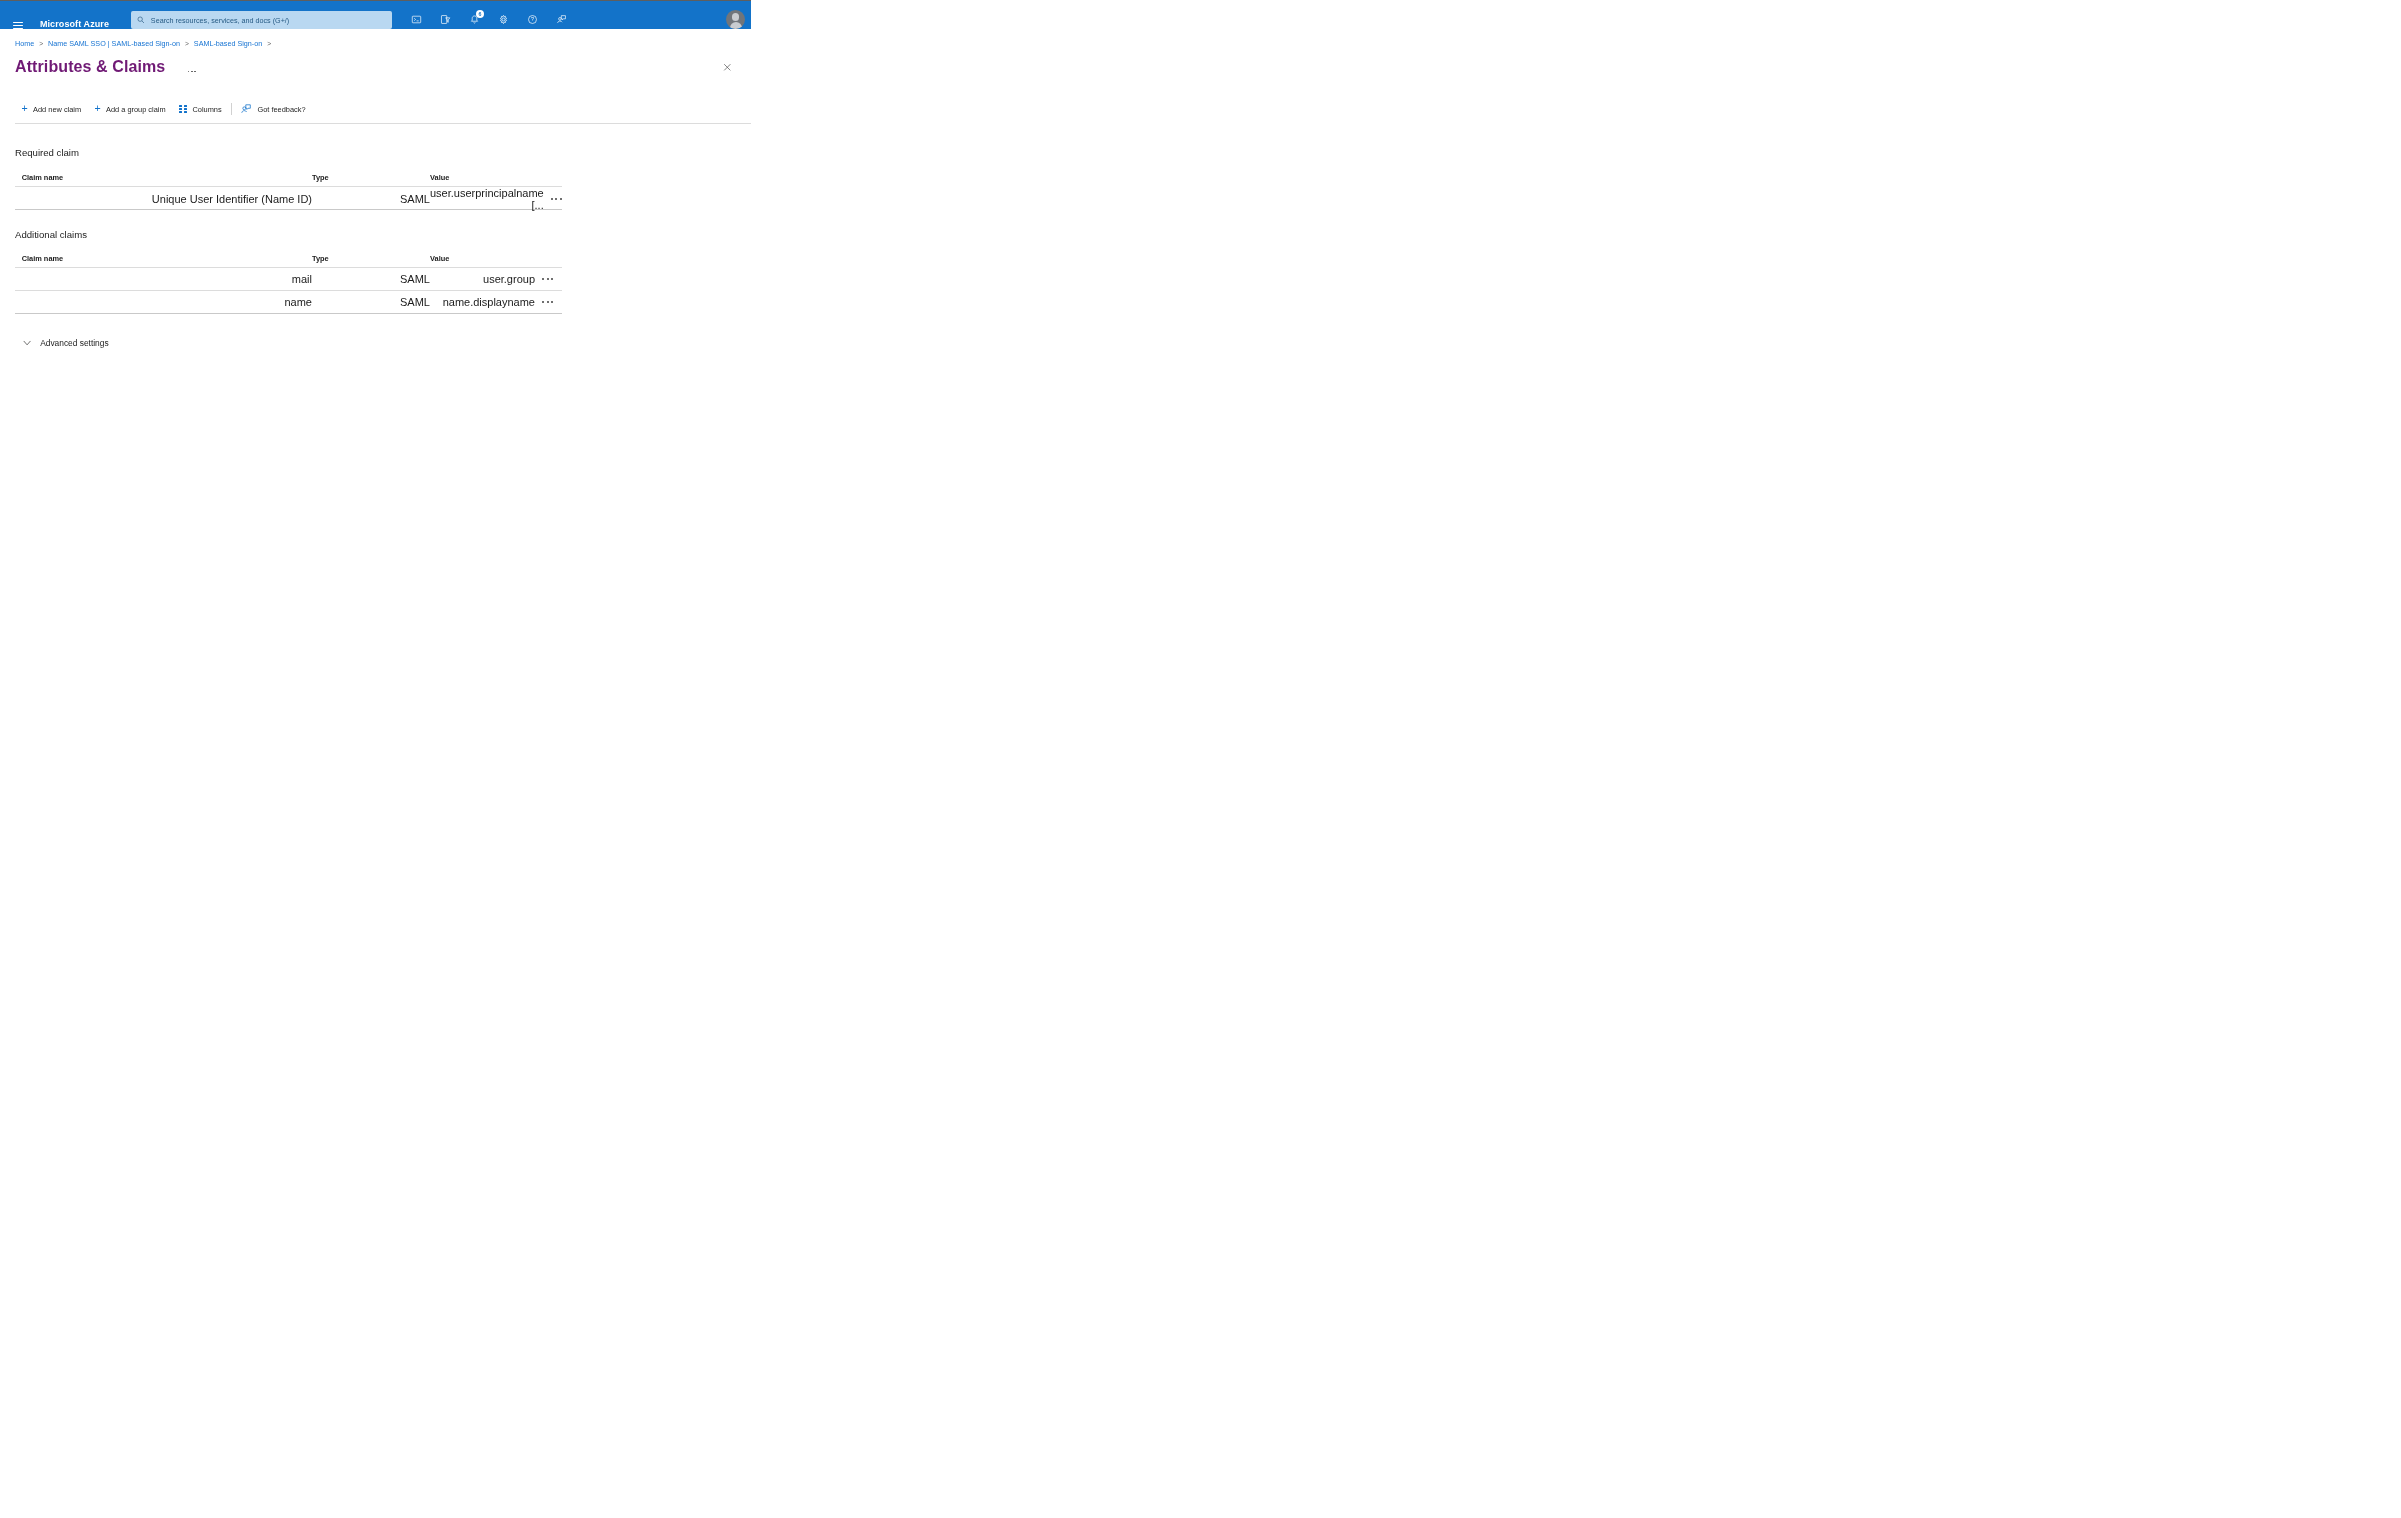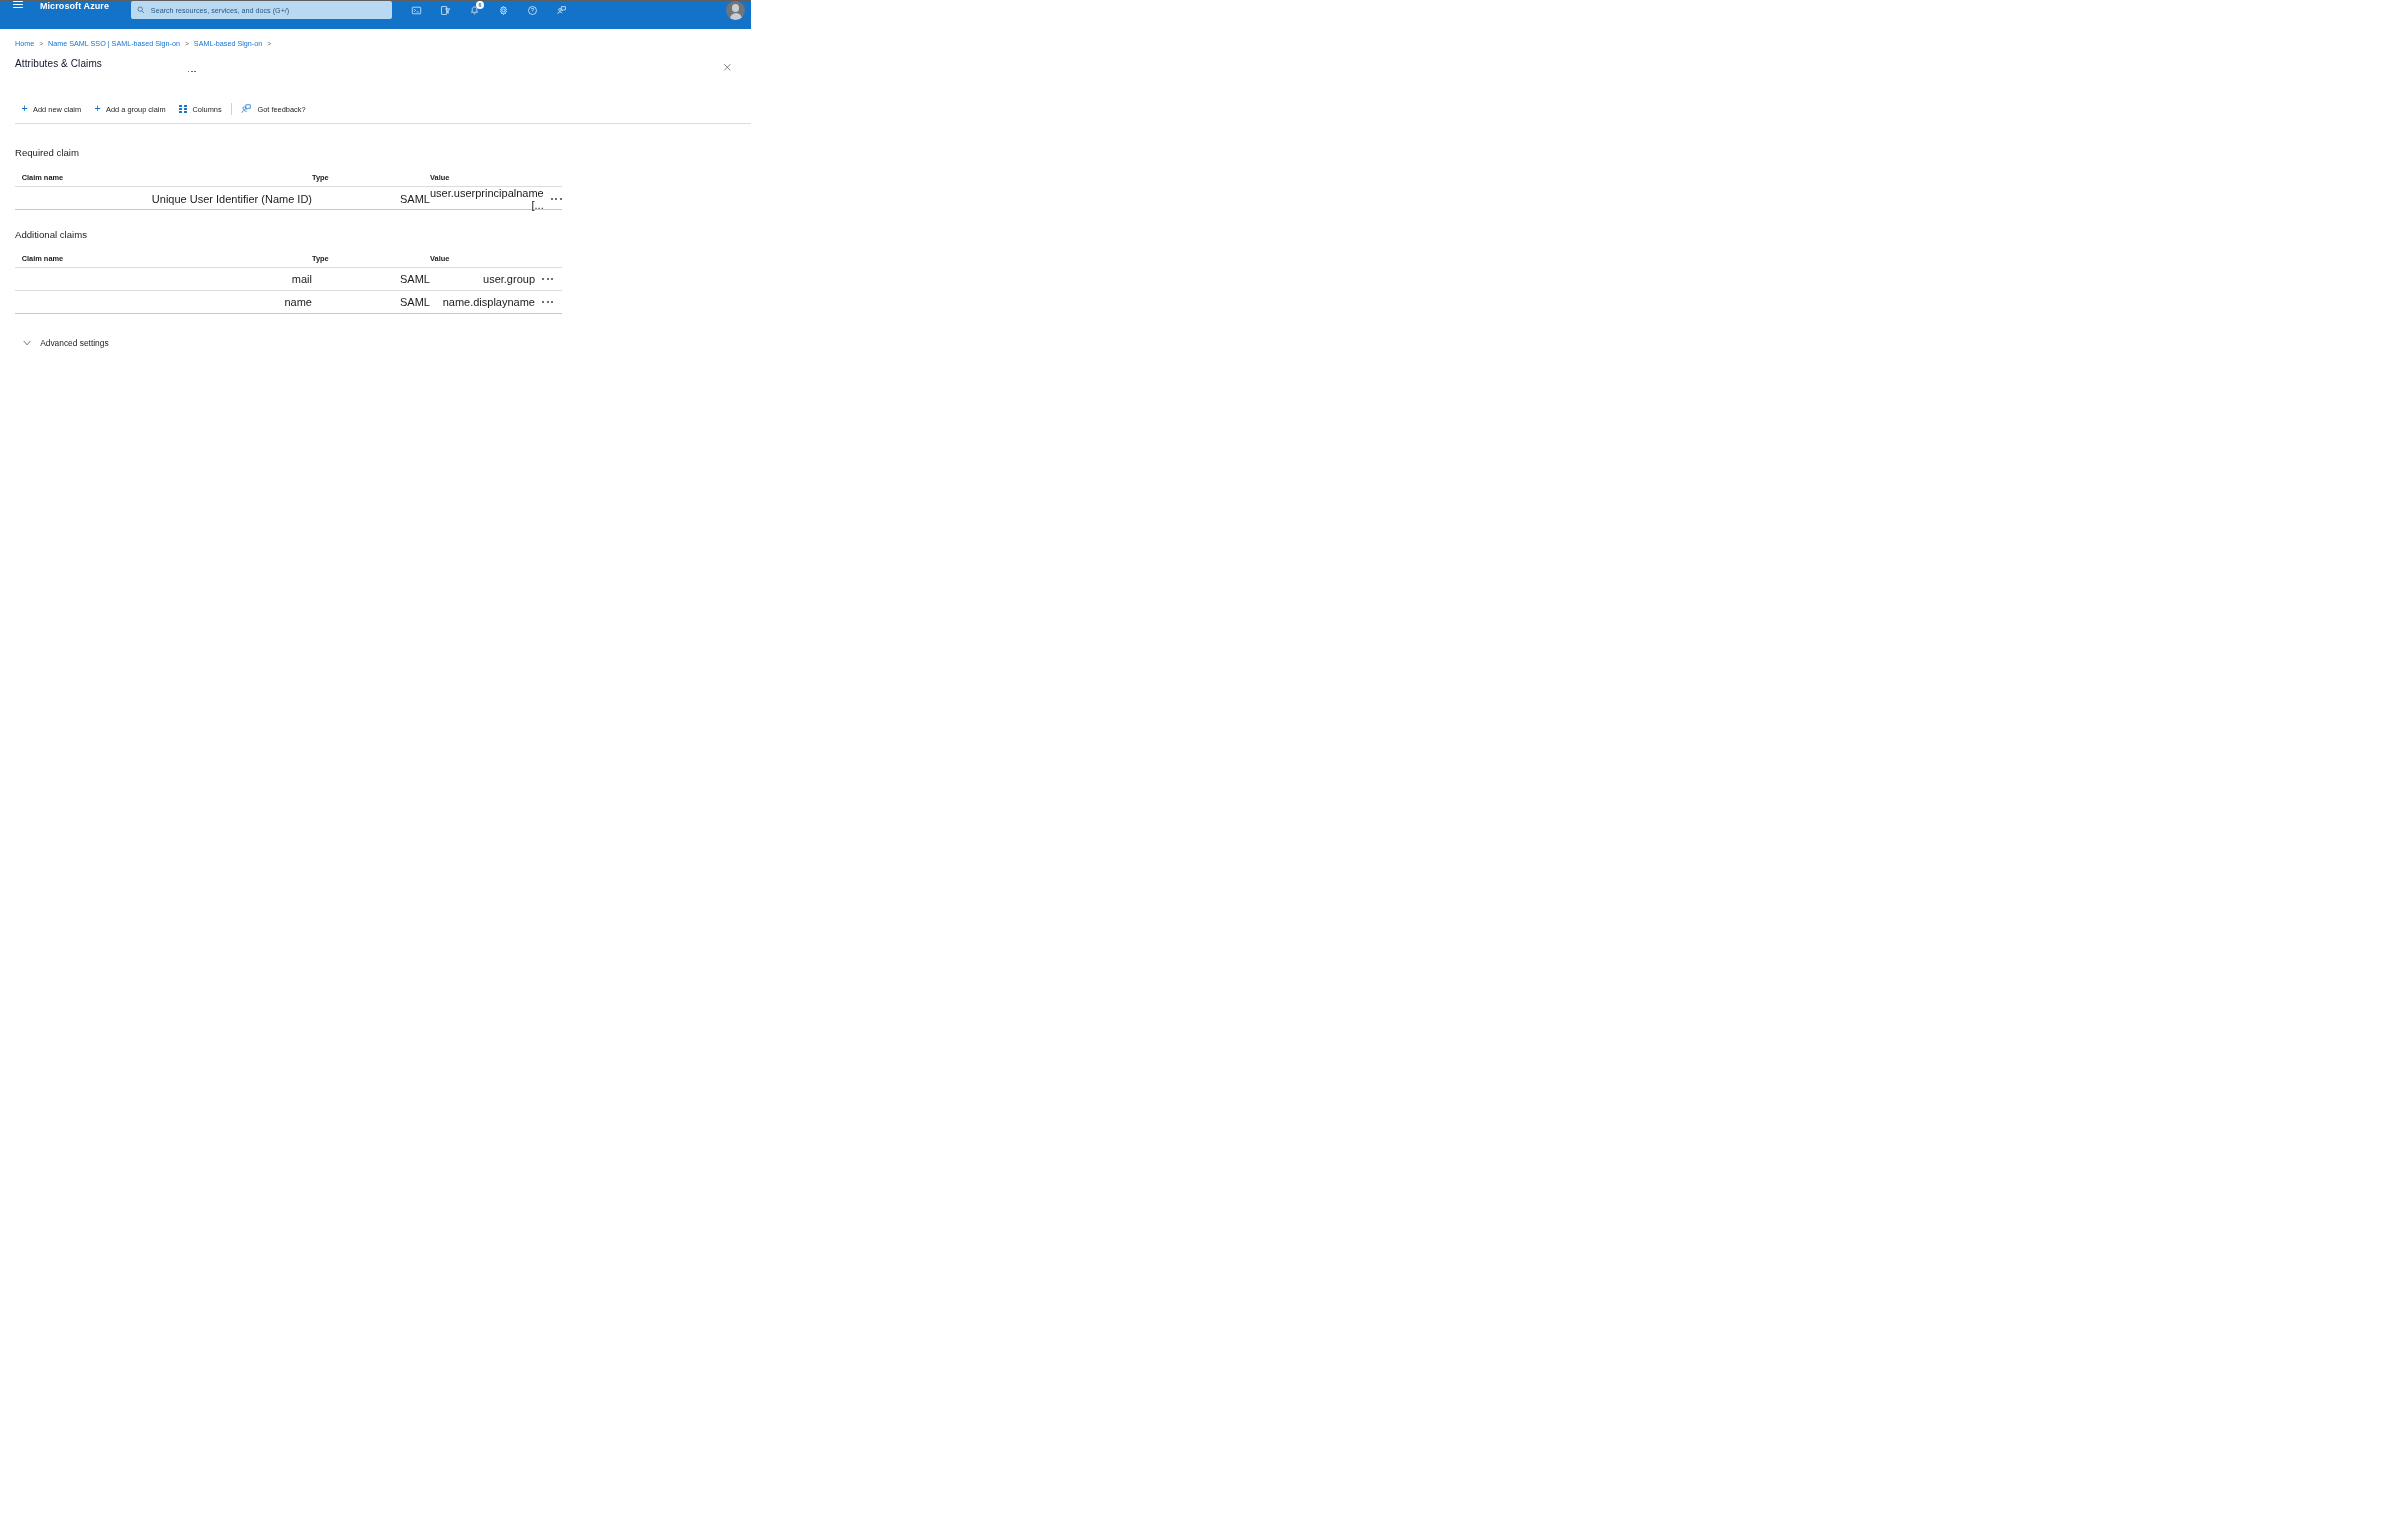--- a/index.html
+++ b/index.html
@@ -4,21 +4,21 @@
 <style>
   html,body{margin:0;padding:0;background:#ffffff;}
   .frame{
     position:relative;width:751px;height:380px;background:#fff;
     border-top:1.4px solid #5e5e5e;box-sizing:border-box;
     font-family:"Liberation Sans",sans-serif;color:#1b1b1b;overflow:hidden;
   }
   
   .topbar{
     position:absolute;top:0;left:0;right:0;height:28px;background:#1373c9;
-    display:flex;align-items:flex-start;
+    display:flex;align-items:flex-end;
   }
   .hamburger{margin-left:13px;width:9.6px;display:flex;flex-direction:column;gap:1.9px;cursor:pointer;}
   .hamburger span{display:block;height:1.2px;background:#fff;border-radius:0.5px;}
   .brand{margin-left:17.3px;color:#fff;font-size:9px;font-weight:700;letter-spacing:0.1px;white-space:nowrap;}
   .searchbox{
     margin-left:22px;width:261px;height:18px;background:#b9d8f1;border-radius:1.9px;
     display:flex;align-items:center;padding:0 5.8px;box-sizing:border-box;
   }
   .searchbox svg{flex:0 0 auto;margin-right:4.3px;}
   .searchbox input{
@@ -34,21 +34,21 @@
     display:flex;align-items:center;justify-content:center;
   }
   .avatar{margin-left:auto;margin-right:5.8px;width:19px;height:19px;border-radius:50%;background:#71757a;position:relative;overflow:hidden;cursor:pointer;flex:0 0 auto;}
   .avatar .head{position:absolute;left:6px;top:3.4px;width:7.2px;height:7.2px;border-radius:50%;background:#c9ccd0;}
   .avatar .shoulders{position:absolute;left:3.4px;top:11.5px;width:12.5px;height:7.7px;background:#c9ccd0;border-radius:6.2px 6.2px 0 0;}
   
   .breadcrumb{position:absolute;top:38px;left:15px;font-size:7.2px;display:flex;align-items:center;gap:5px;white-space:nowrap;}
   .crumb{color:#1673d2;cursor:pointer;text-decoration:none;}
   .crumb-sep{color:#5f5f5f;font-size:6.7px;}
   
-  .title{position:absolute;top:57px;left:15px;font-size:10px;font-weight:400;color:#0f172a;letter-spacing:0.1px;}
+  .title{position:absolute;top:57px;left:15px;font-size:16px;font-weight:700;color:#701a75;letter-spacing:0.1px;}
   .title-dots{position:absolute;top:68px;left:186px;display:flex;gap:1.9px;cursor:pointer;padding:1.9px;}
   .title-dots i{width:1.4px;height:1.4px;border-radius:50%;background:#555;display:block;}
   .close-btn{position:absolute;top:61px;right:18px;width:11.5px;height:11.5px;display:flex;align-items:center;justify-content:center;cursor:pointer;}
   
   .toolbar{position:absolute;top:101px;left:21.6px;height:14.4px;display:flex;align-items:center;}
   .tool-item{display:flex;align-items:center;gap:5.3px;cursor:pointer;font-size:7.4px;color:#242424;white-space:nowrap;}
   .tool-item + .tool-item{margin-left:13.4px;}
   .plus{color:#1172cb;font-size:10.6px;font-weight:400;line-height:9.6px;margin-top:-1px;}
   .colgrid{display:grid;grid-template-columns:3.4px 3.4px;grid-auto-rows:1.7px;column-gap:1.4px;row-gap:1.2px;}
   .colgrid i{background:#1172cb;display:block;border-radius:0.2px;}

